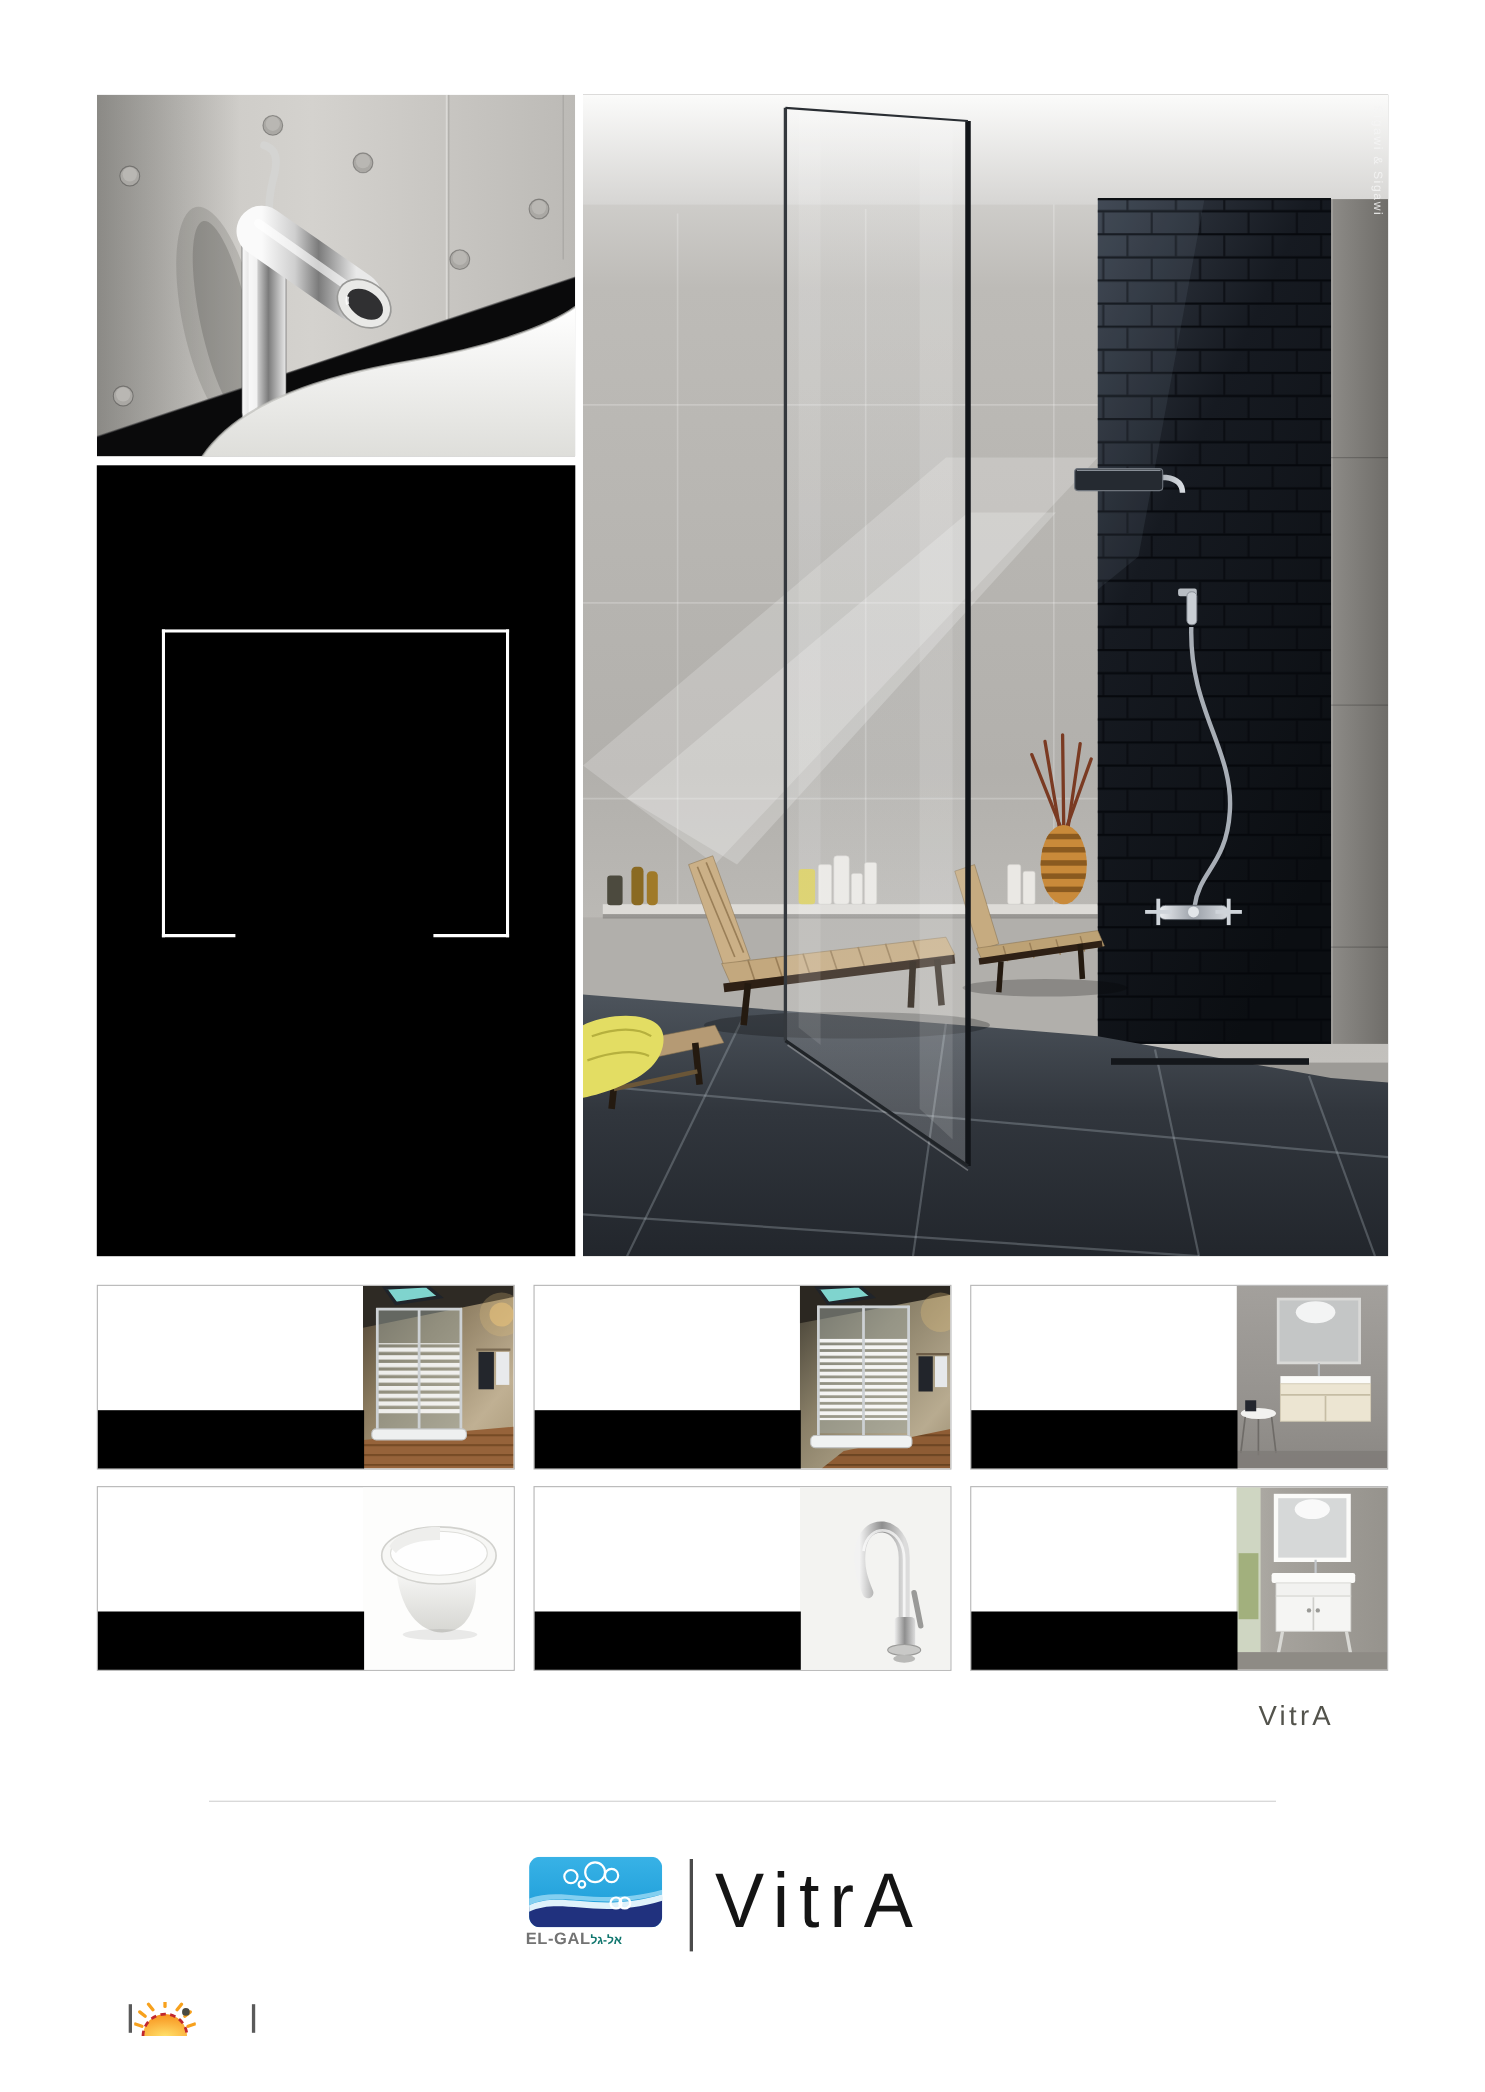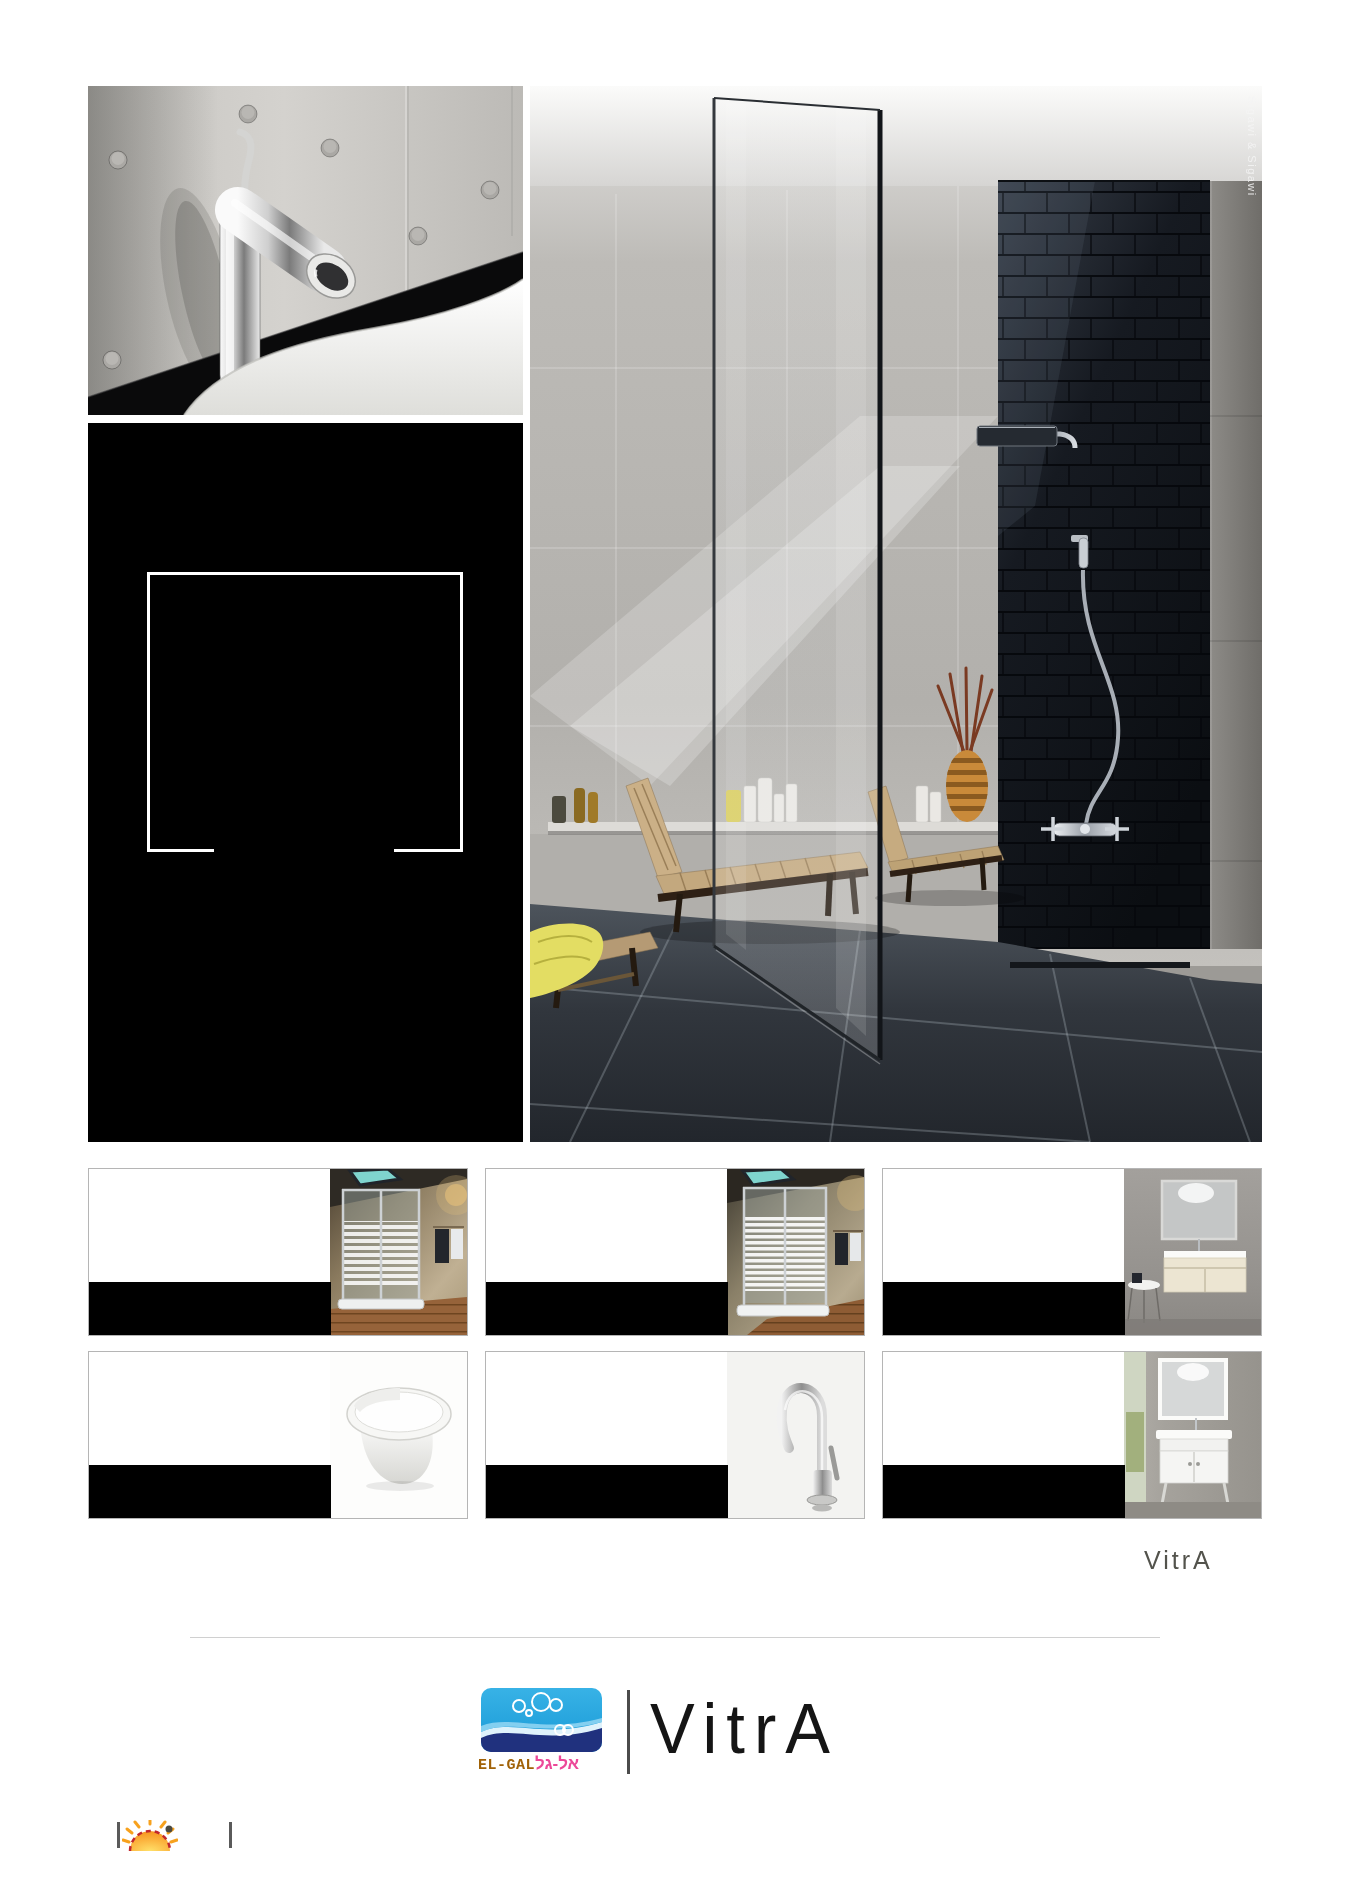--- a/index.html
+++ b/index.html
@@ -27,22 +27,22 @@
 
   .vitra-small{left:1144px;top:1546px;width:120px;font-size:25px;letter-spacing:3px;
                color:#53534c;font-weight:400;}
 
   .divider{left:190px;top:1637px;width:970px;height:1px;background:#d0d0d0;}
 
   
   .elgal{left:481px;top:1688px;width:121px;height:64px;}
   .elgal-label{left:478px;top:1754px;width:140px;font-size:15px;font-weight:700;
                white-space:nowrap;}
-  .elgal-latin{color:#a16207;letter-spacing:.5px;font-family:Liberation Mono, monospace;}
-  .elgal-hebrew{color:#ec4899;font-size:17px;}
+  .elgal-latin{color:#737373;letter-spacing:.5px;}
+  .elgal-hebrew{color:#0f766e;font-size:11px;}
   .logo-sep{left:627px;top:1690px;width:3px;height:84px;background:#4b4b4b;}
   .vitra-large{left:650px;top:1688px;width:260px;font-size:67px;color:#151515;
                letter-spacing:9px;transform:scaleY(1.05);transform-origin:top left;}
 
   
   .foot-bar{width:3px;height:26px;background:#5a5a5a;top:1822px;}
   .foot-bar.b1{left:117px;} .foot-bar.b2{left:229px;}
   .sun{left:122px;top:1820px;}
 </style>
 </head>

